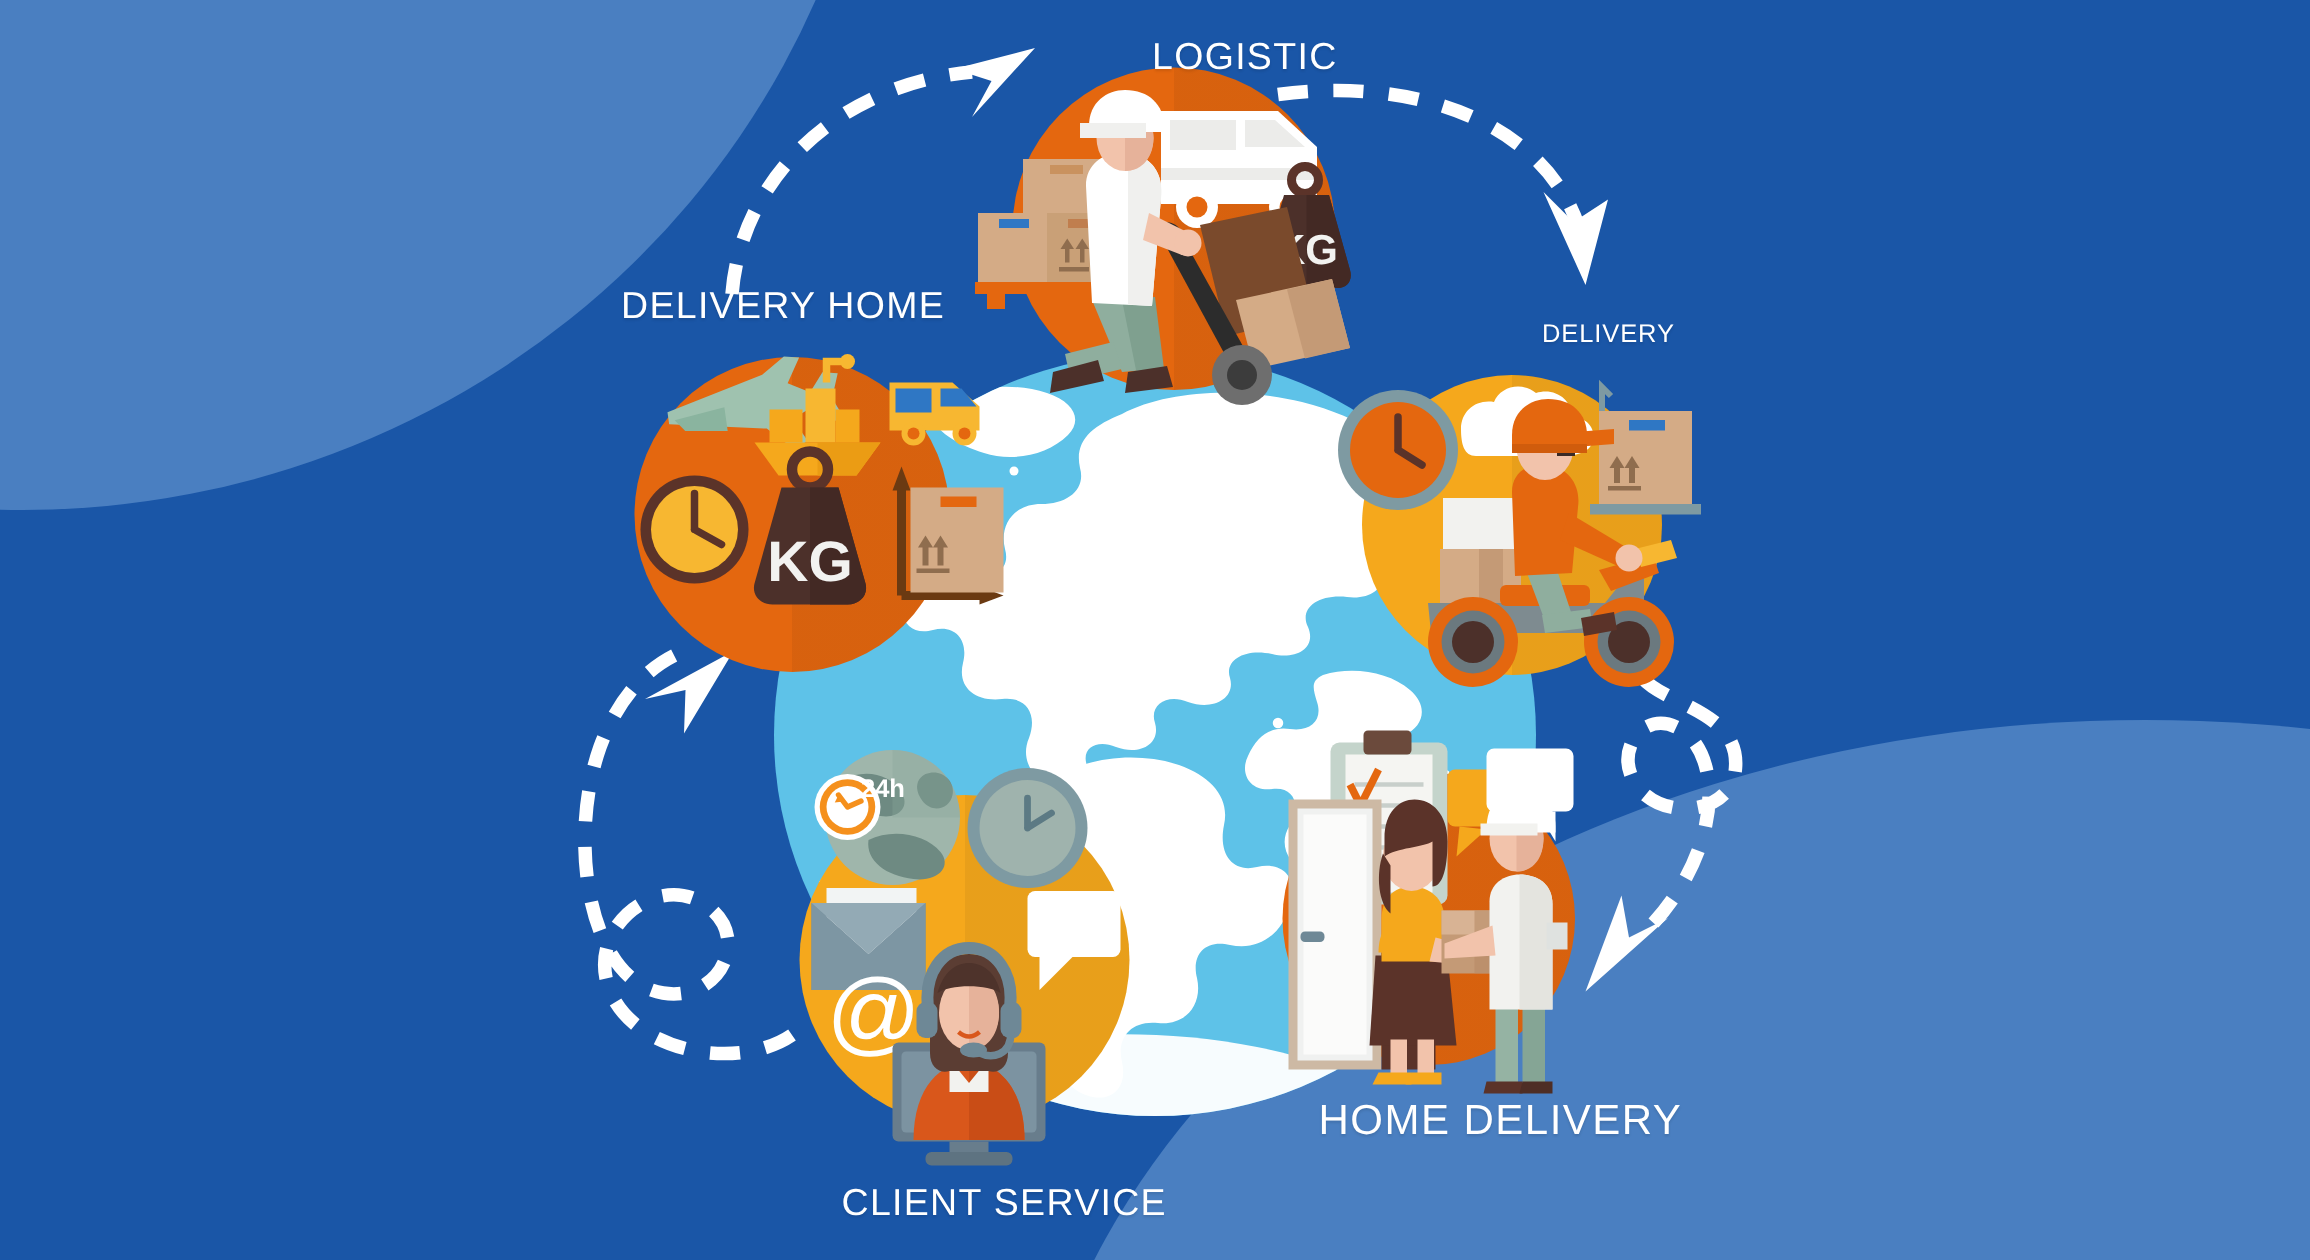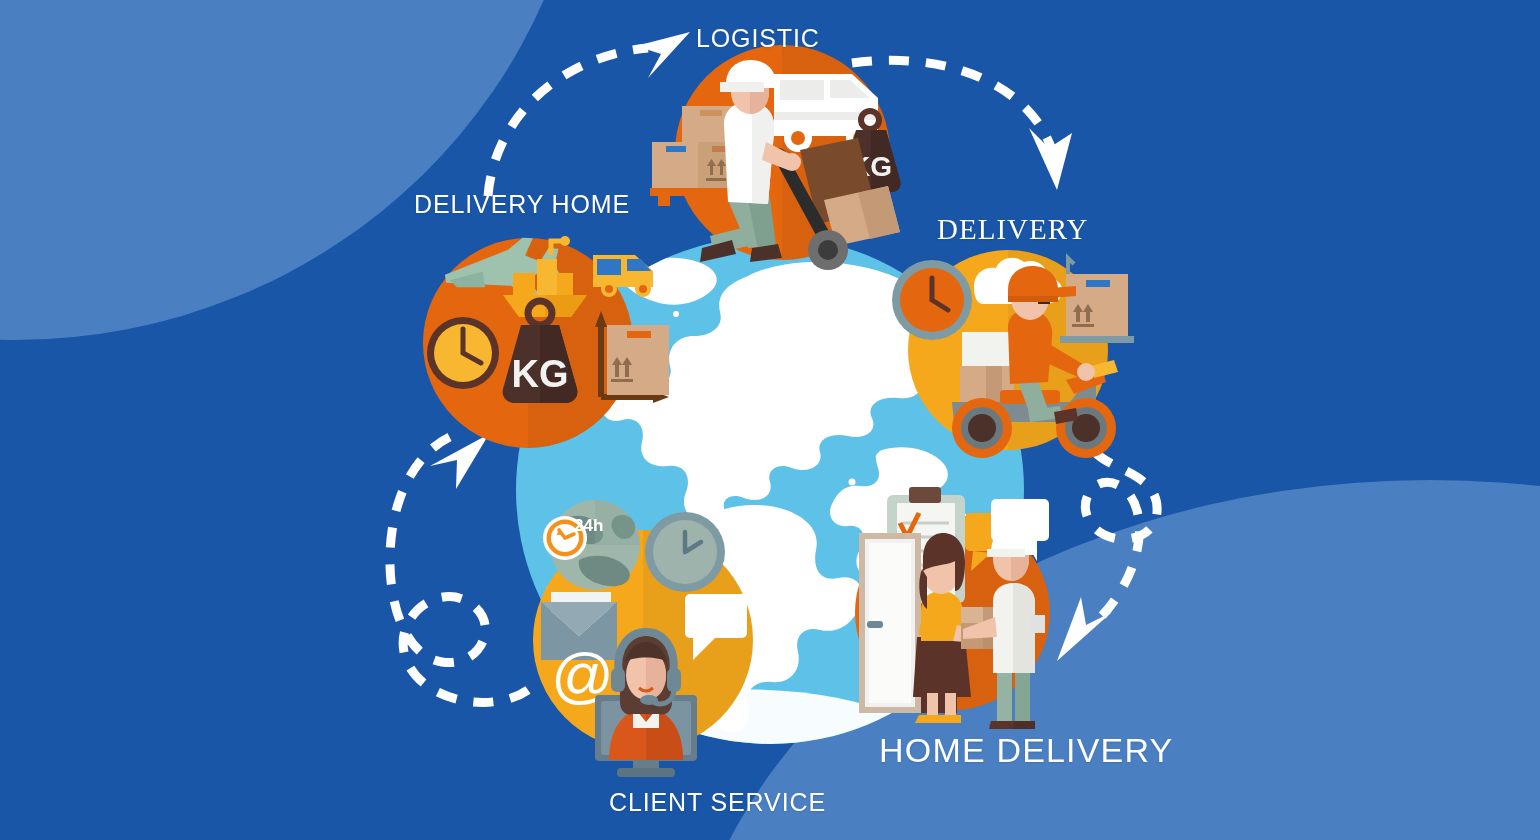--- a/index.html
+++ b/index.html
@@ -248,21 +248,21 @@
           <path d="M86 184 C82 158 96 142 113 142 C130 142 144 158 140 184" stroke="#6e8896" stroke-width="8" fill="none"></path>
           <rect x="78" y="178" width="14" height="24" rx="6" fill="#6e8896"></rect>
           <rect x="134" y="178" width="14" height="24" rx="6" fill="#6e8896"></rect>
           <path d="M141 198 C141 214 128 216 120 212" stroke="#6e8896" stroke-width="5" fill="none"></path>
           <ellipse cx="116" cy="210" rx="9" ry="5" fill="#6e8896"></ellipse>
 
           <path d="M106 198 q7 6 14 0" stroke="#d9571b" stroke-width="3" fill="none"></path>
         </g>
       </svg>
     </div>
-    <div class="label" style="left:561px; top:788px; font-size:25px;margin-left:48px;">CLIENT SERVICE</div>
+    <div class="label" style="left:561px; top:788px; font-size:25px;">CLIENT SERVICE</div>
   </div>
 
   <div class="node" style="left:0;top:0;">
     <div class="disc orange" style="left:855px; top:515px; width:195px; height:195px;"></div>
     <div class="art" style="left:845px; top:485px;">
       <svg width="230" height="250" viewBox="0 0 230 250">
 
         <g>
           <rect x="42" y="10" width="78" height="108" rx="6" fill="#c4d4cb"></rect>
           <rect x="52" y="18" width="58" height="92" fill="#f5f5f2"></rect>
@@ -332,21 +332,21 @@
           <ellipse cx="166" cy="74" rx="18" ry="22" fill="#f2c3ab"></ellipse>
           <path d="M166 52 L166 96 C178 96 184 86 184 74 C184 62 178 52 166 52 Z" fill="#e6b29a"></path>
 
           <path d="M146 68 C146 50 156 42 168 42 C182 42 192 52 192 66 L192 70 L146 70 Z" fill="#ffffff"></path>
           <path d="M142 64 L180 64 L180 72 L142 72 Z" fill="#f2f2ef"></path>
 
           <rect x="186" y="130" width="14" height="18" fill="#dfe2e0"></rect>
         </g>
       </svg>
     </div>
-    <div class="label" style="left:879px; top:731px; font-size:34px;">HOME DELIVERY</div>
+    <div class="label" style="left:879px; top:731px; font-size:28px;">HOME DELIVERY</div>
   </div>
 
   <div class="node" style="left:0;top:0;">
     <div class="disc orange" style="left:423px; top:238px; width:210px; height:210px;"></div>
     <div class="art" style="left:415px; top:225px;">
       <svg width="250" height="230" viewBox="0 0 250 230">
 
         <g>
           <path d="M30 42 L96 26 L112 16 L122 18 L112 34 L126 42 L136 30 L146 32 L140 48 L146 62 L136 64 L126 52
                    L112 58 L120 74 L110 78 L94 62 L30 50 Z" fill="#9fc2af" transform="rotate(-8 86 46)"></path>
@@ -469,21 +469,21 @@
 
           <ellipse cx="140" cy="48" rx="19" ry="22" fill="#f2c3ab"></ellipse>
           <path d="M121 44 C121 30 130 24 140 24 C151 24 160 32 160 44 L160 54 L148 54 L148 40 L128 44 Z" fill="#3b2a26"></path>
 
           <path d="M118 40 C118 24 130 16 142 16 C158 16 168 26 168 40 L168 46 L118 46 Z" fill="#e4670f"></path>
           <path d="M160 38 L186 36 L186 46 L160 48 Z" fill="#e4670f"></path>
           <path d="M118 46 L168 46 L168 52 L118 52 Z" fill="#d05c0c"></path>
         </g>
       </svg>
     </div>
-    <div class="label" style="left:937px; top:213px; font-size:29px;font-family:Liberation Serif, serif;">DELIVERY</div>
+    <div class="label" style="left:1028px; top:213px; font-size:17px;">DELIVERY</div>
   </div>
 
   <div class="node" style="left:0;top:0;">
     <div class="disc orange" style="left:675px; top:45px; width:215px; height:215px;"></div>
     <div class="art" style="left:652px; top:50px;">
       <svg width="260" height="230" viewBox="0 0 260 230">
 
         <g>
           <path d="M122 24 L200 24 L226 48 L226 86 L122 86 Z" fill="#ffffff"></path>
           <rect x="128" y="30" width="44" height="20" fill="#ececea"></rect>
@@ -548,16 +548,16 @@
 
           <ellipse cx="98" cy="42" rx="19" ry="22" fill="#f2c3ab"></ellipse>
           <path d="M98 20 L98 64 C110 64 117 54 117 42 C117 30 110 20 98 20 Z" fill="#e6b29a"></path>
           <path d="M78 38 C78 24 86 16 98 16 L98 40 Z" fill="#5b3329"></path>
 
           <path d="M74 34 C74 18 86 10 98 10 C114 10 124 20 124 34 L124 38 L74 38 Z" fill="#ffffff"></path>
           <path d="M68 32 L112 32 L112 42 L68 42 Z" fill="#f0f0ee"></path>
         </g>
       </svg>
     </div>
-    <div class="label" style="left:696px; top:24px; font-size:25px;">LOGISTIC</div>
+    <div class="label" style="left:768px; top:24px; font-size:25px;">LOGISTIC</div>
   </div>
 
 </div>
 
 </body></html>

